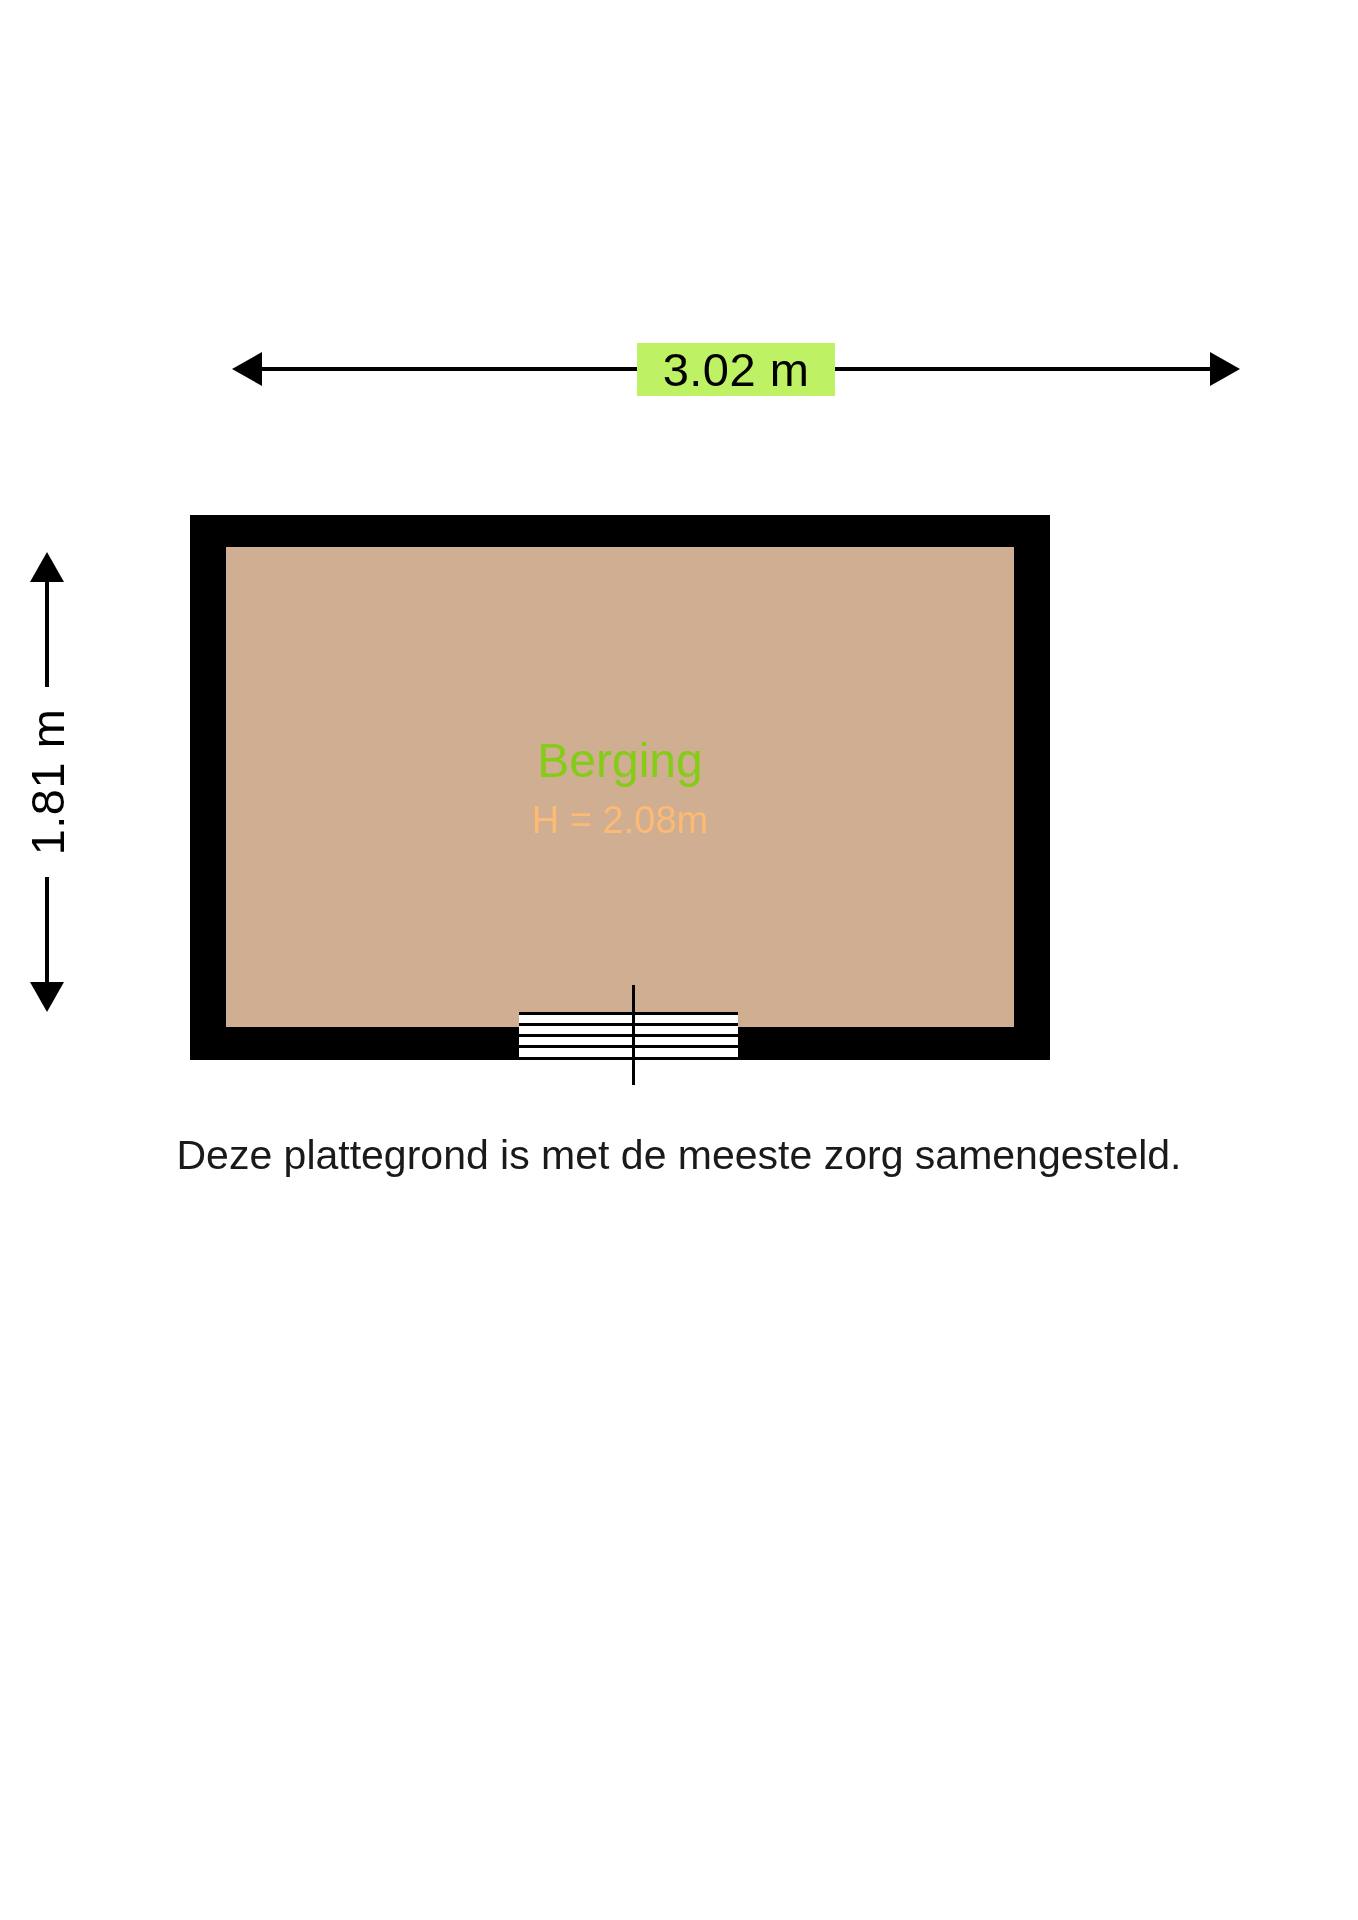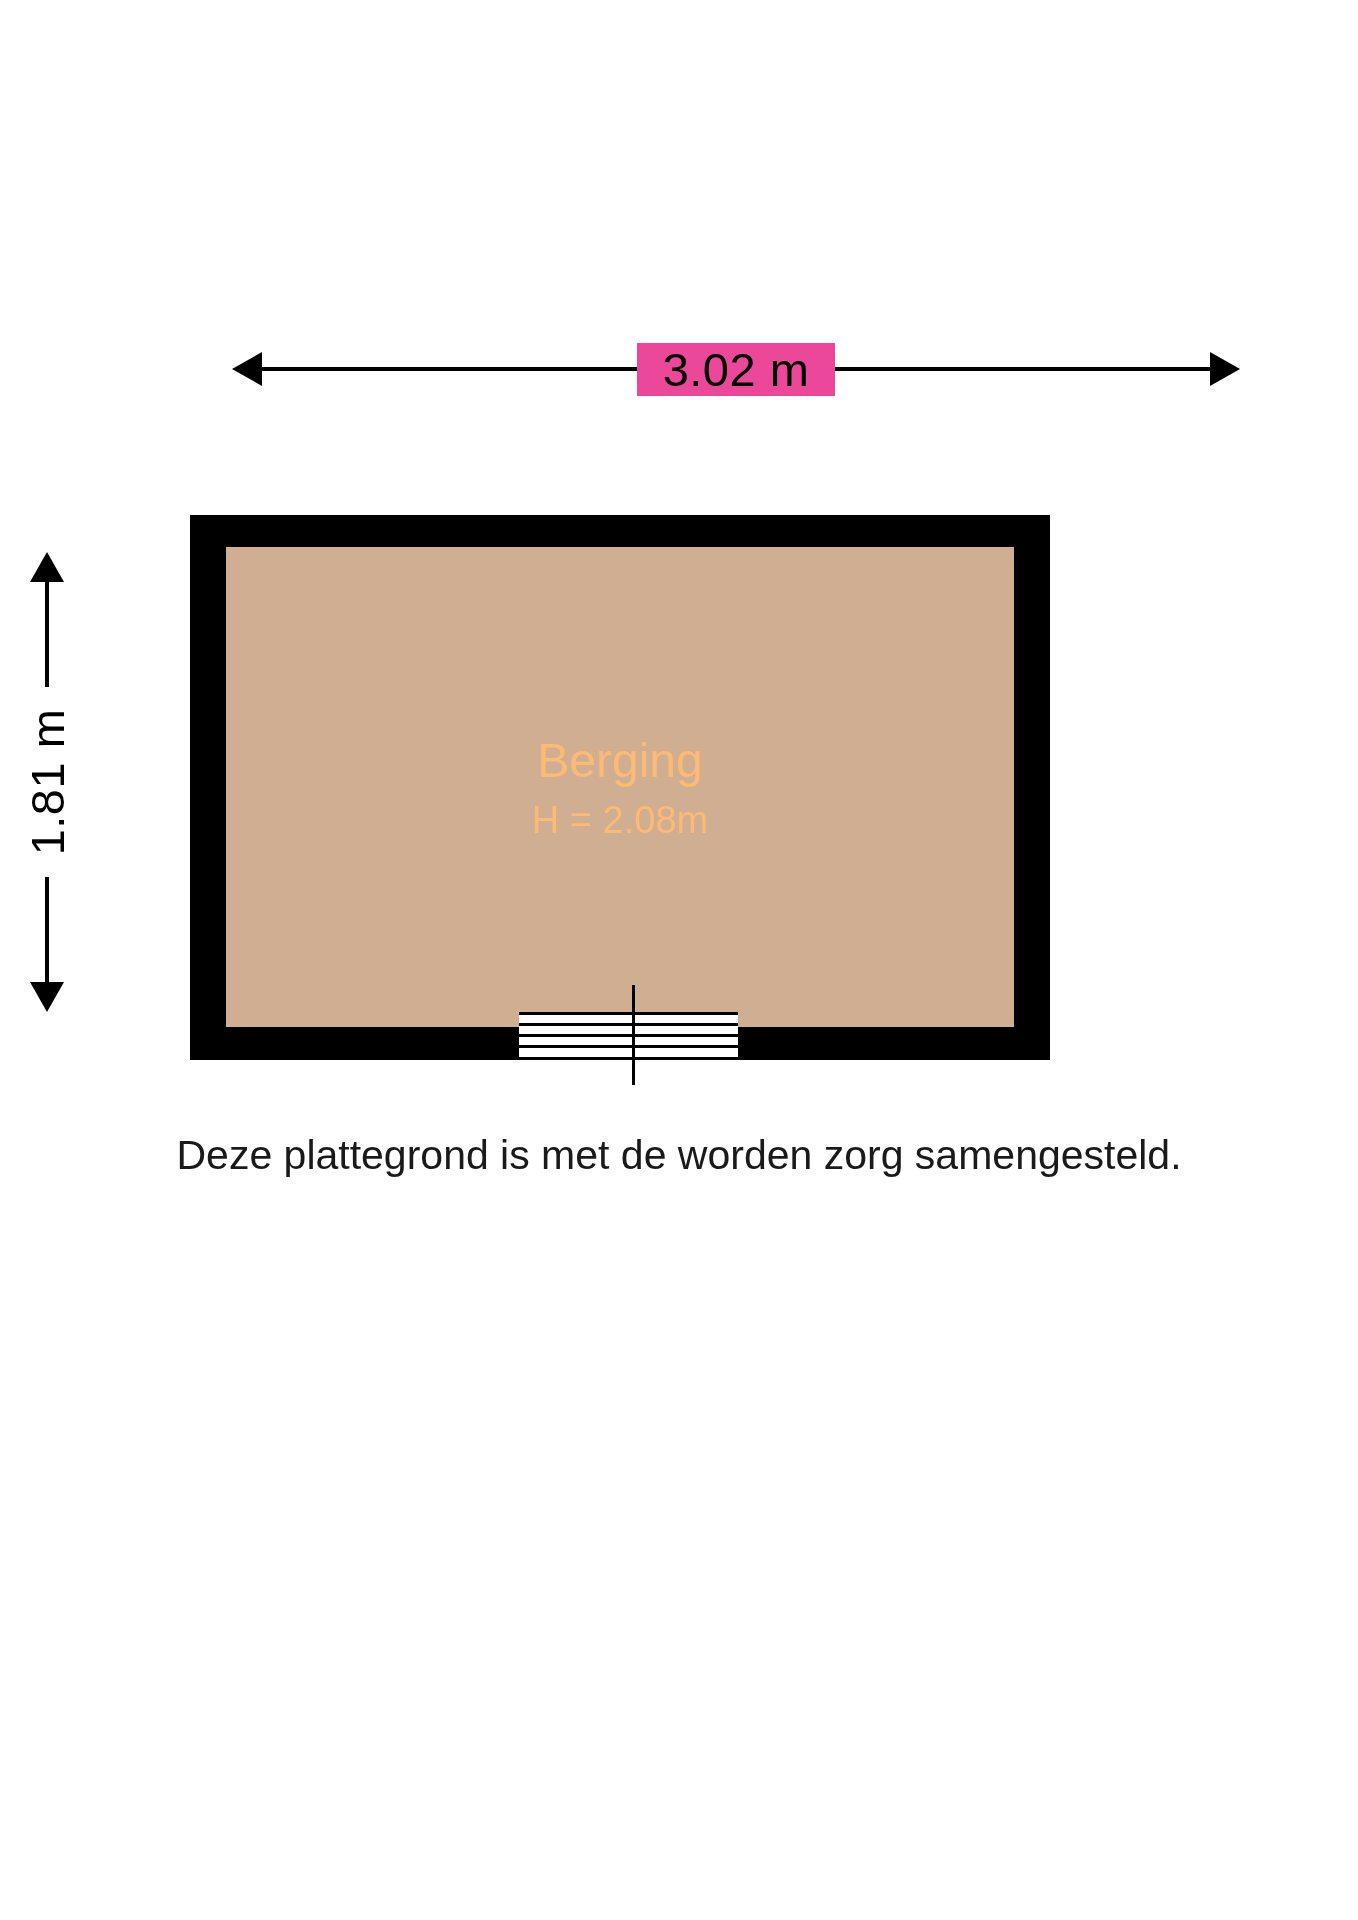--- a/index.html
+++ b/index.html
@@ -45,21 +45,21 @@
     position: absolute;
     left: 0;
     top: 0;
     width: 1008px;
     text-align: center;
     font-size: 47px;
     line-height: 80px;
     letter-spacing: 0.5px;
   }
   #dim-top .dim-label span {
-    background: #ec4899;
+    background: #bef264;
     padding: 0 26px;
   }
   .arrow-left-h, .arrow-right-h {
     position: absolute;
     top: 22px;
     width: 0;
     height: 0;
     border-top: 17px solid transparent;
     border-bottom: 17px solid transparent;
   }
@@ -141,21 +141,21 @@
   #room-berging .room-labels {
     position: absolute;
     left: 36px;
     top: 215px;
     width: 788px;
     text-align: center;
   }
   .room-name {
     font-size: 48px;
     line-height: 62px;
-    color: #fdba74;
+    color: #84cc16;
   }
   .room-height {
     font-size: 38px;
     line-height: 56px;
     color: #fdba74;
   }
 
   
   #door-opening {
     position: absolute;
@@ -229,16 +229,16 @@
   <div id="door-opening">
     <div class="door-slat s1"></div>
     <div class="door-slat s2"></div>
     <div class="door-slat s3"></div>
     <div class="door-slat s4"></div>
     <div class="door-slat s5"></div>
   </div>
   <div id="door-axis"></div>
 
   <div id="disclaimer">
-    <div>Deze plattegrond is met de worden zorg samengesteld.</div>
+    <div>Deze plattegrond is met de meeste zorg samengesteld.</div>
   </div>
 
 </div>
 
 </body></html>

